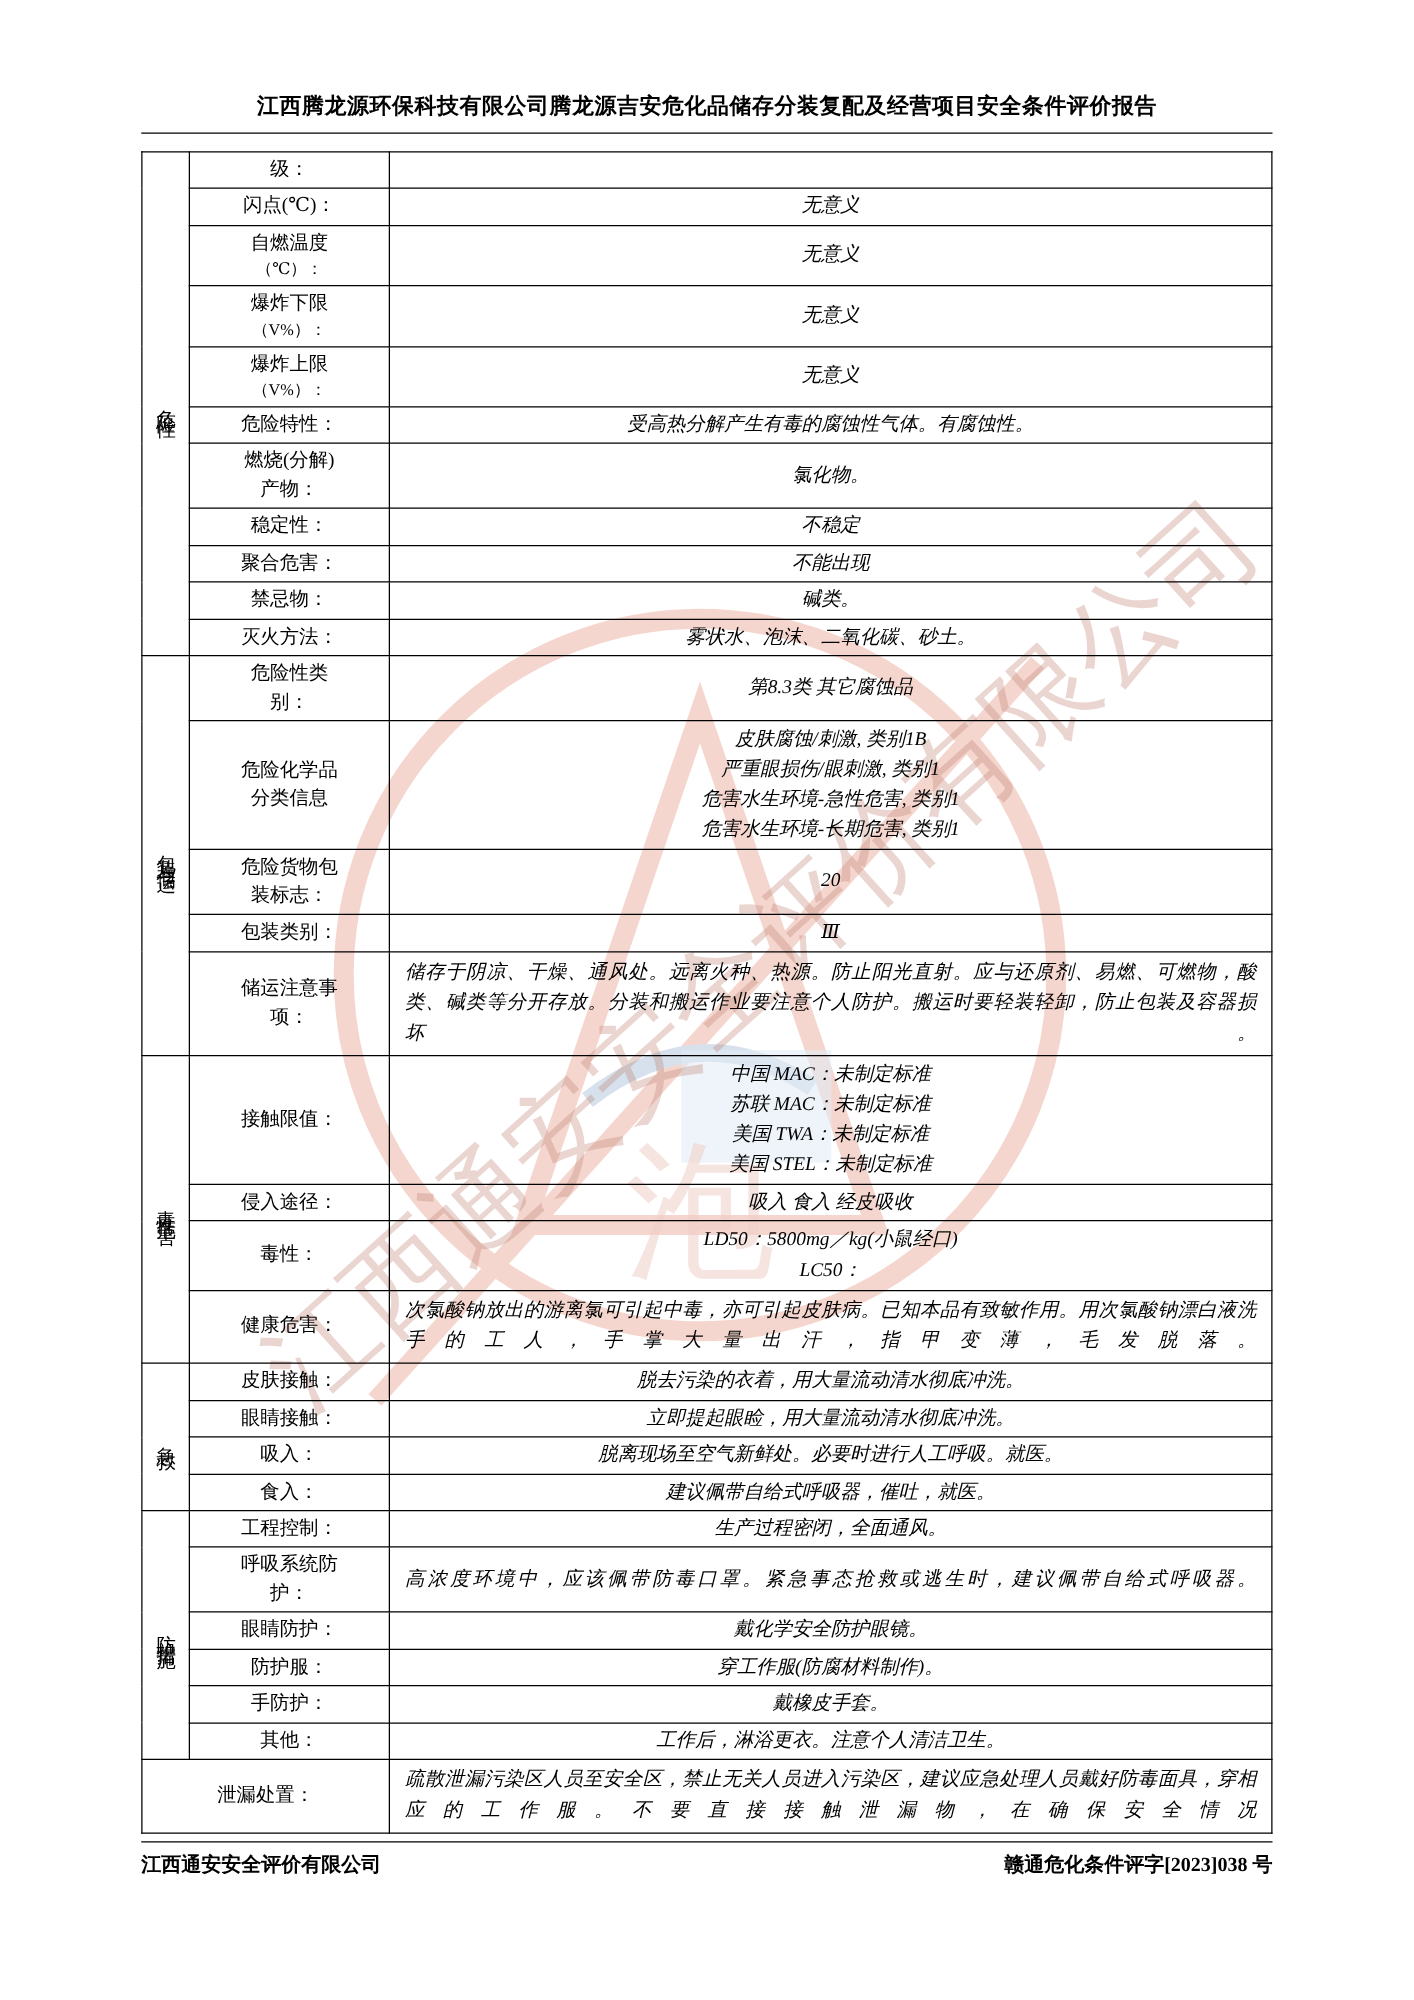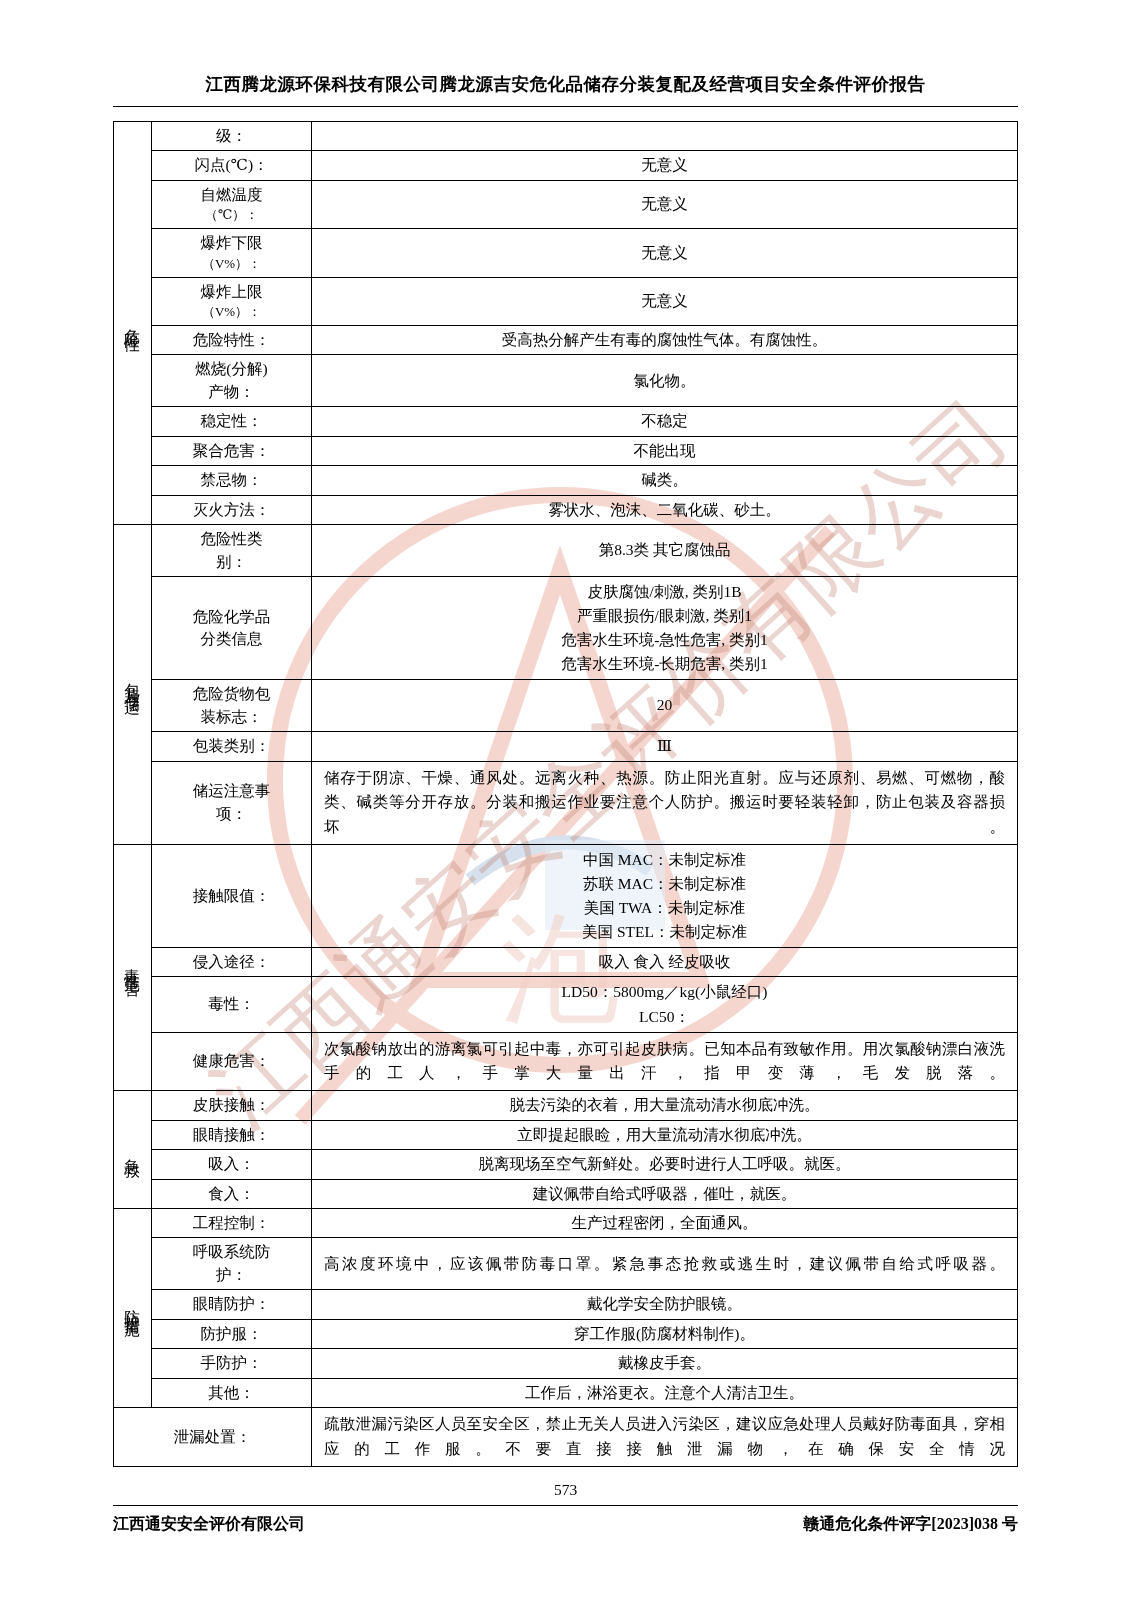--- a/index.html
+++ b/index.html
@@ -71,20 +71,21 @@
     letter-spacing: 4px;
     line-height: 1.1;
     display: inline-block;
   }
   td.lbl {
     width: 160px;
     text-align: center;
   }
   td.val {
     text-align: center;
+    font-style: italic;
   }
   td.val.just {
     text-align: justify;
     text-align-last: justify;
     padding: 4px 12px;
     line-height: 1.6;
     margin-top: 36px;
   }
   .ml {
     line-height: 1.55;
@@ -324,21 +325,20 @@
         </tr>
 
         <tr>
           <td class="lbl" colspan="2">泄漏处置：</td>
           <td class="val just">疏散泄漏污染区人员至安全区，禁止无关人员进入污染区，建议应急处理人员戴好防毒面具，穿相应的工作服。不要直接接触泄漏物，在确保安全情况</td>
         </tr>
 
       </tbody>
     </table>
 
-    <div class="pagenum">573</div>
     <div class="footer-rule"></div>
     <div class="footer">
       <div>江西通安安全评价有限公司</div>
       <div>赣通危化条件评字[2023]038 号</div>
     </div>
 
   </div>
 </div>
 
 </body></html>

